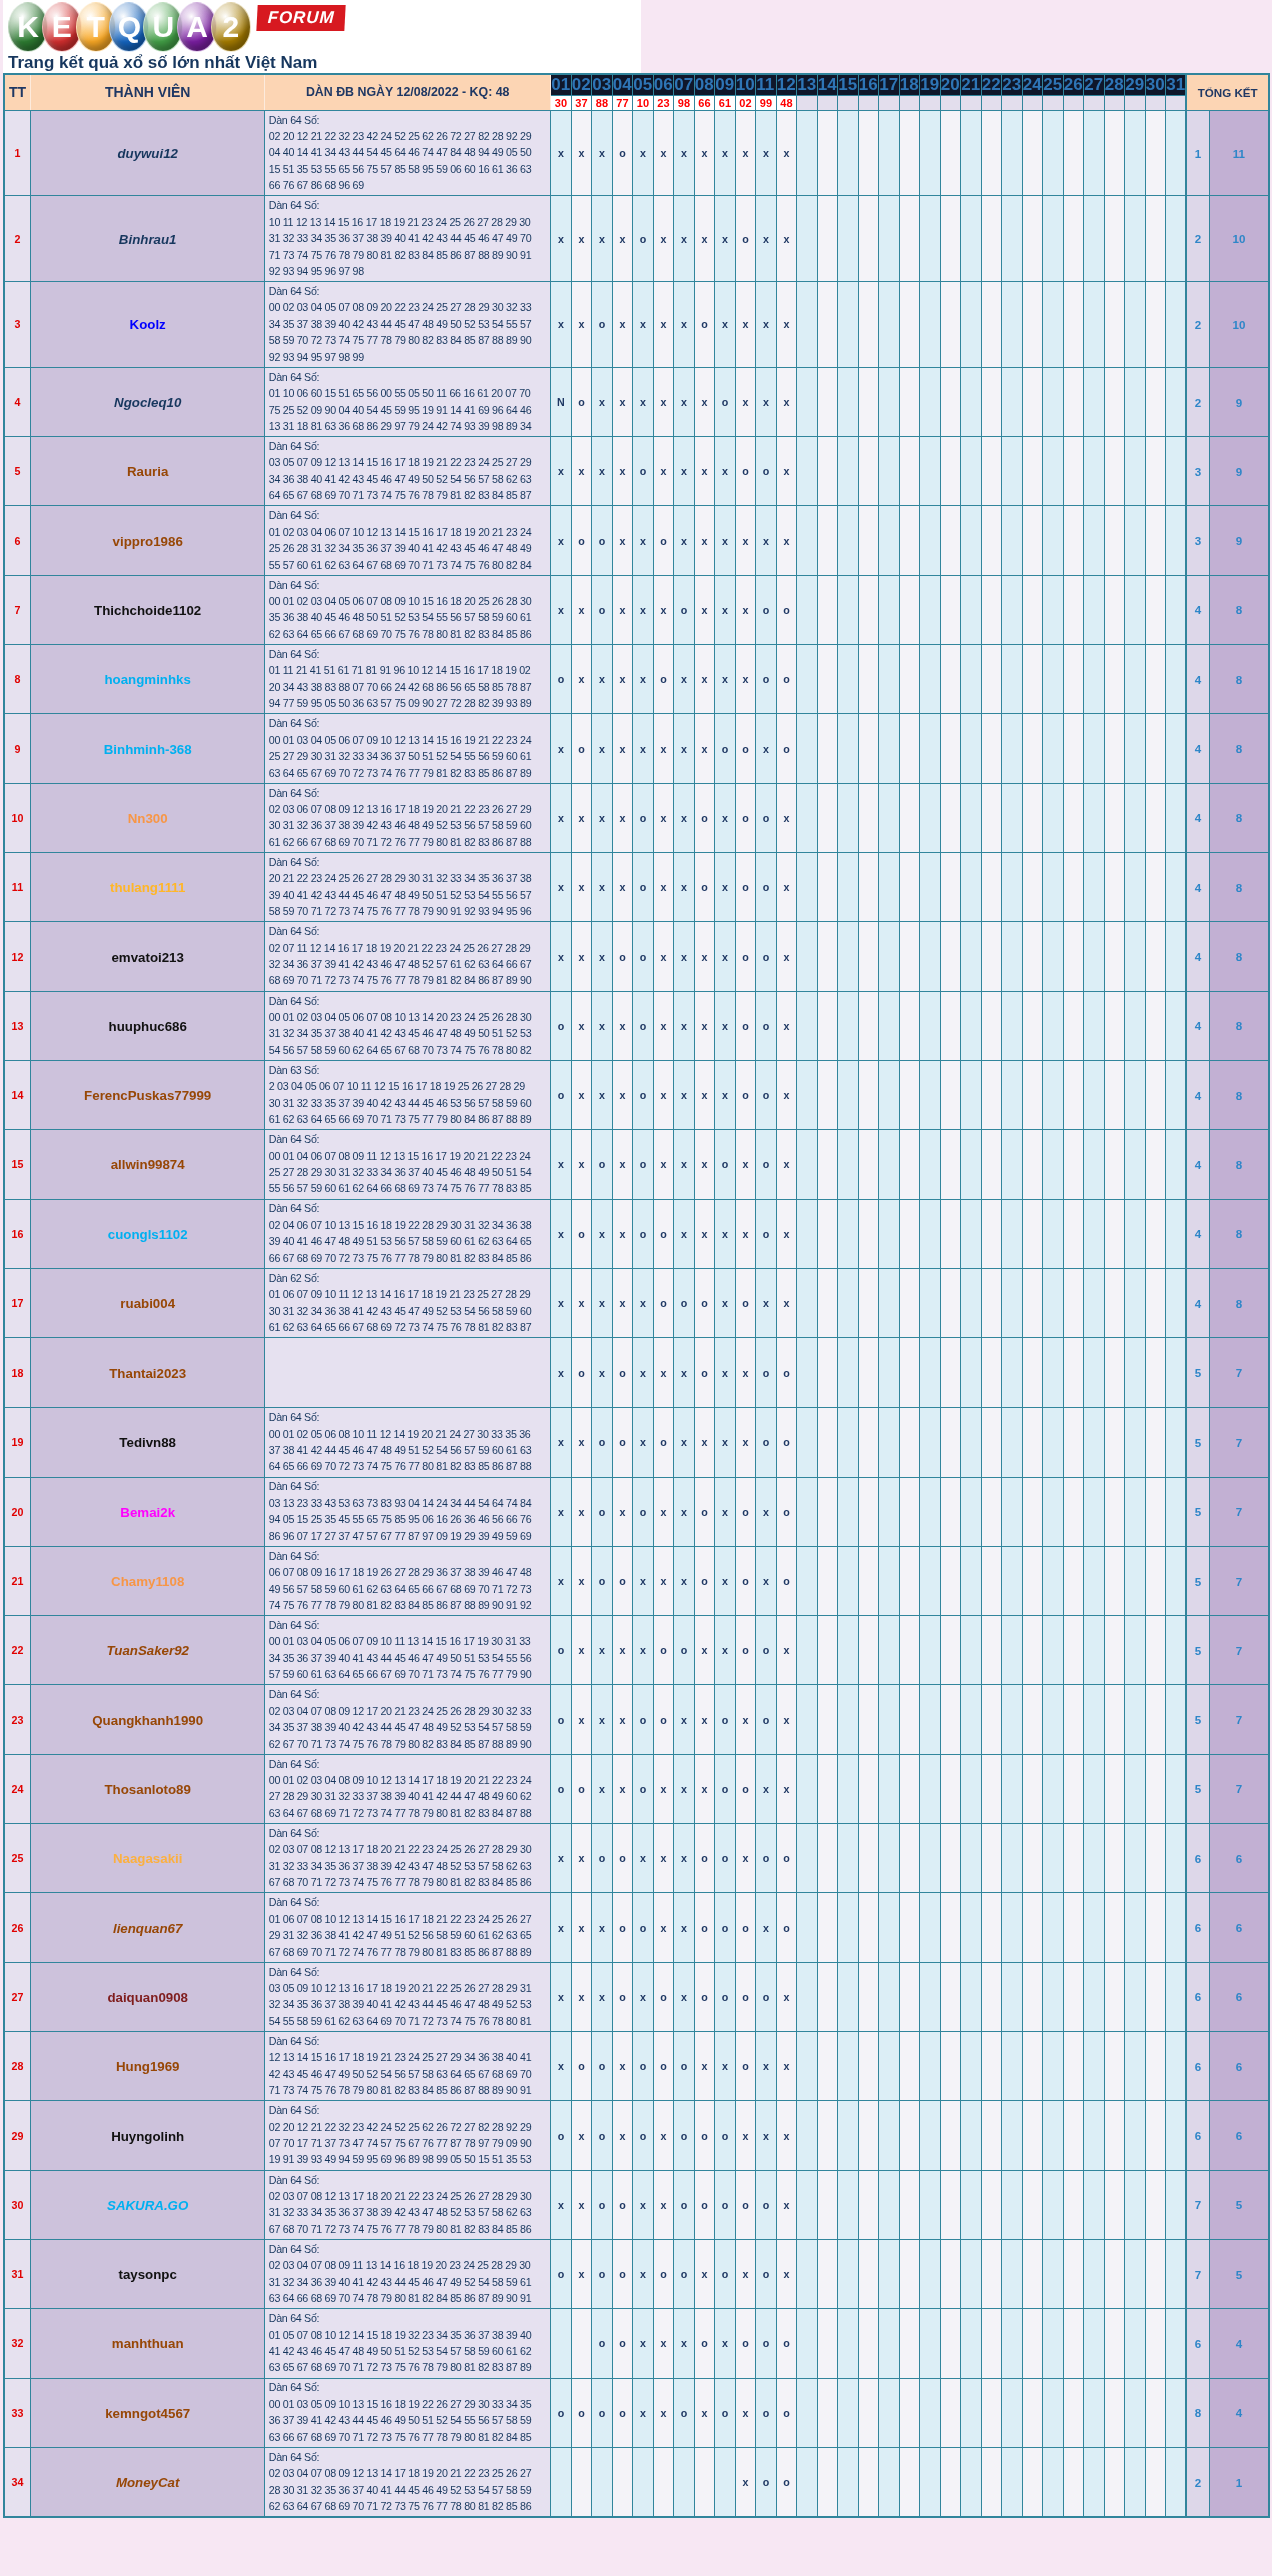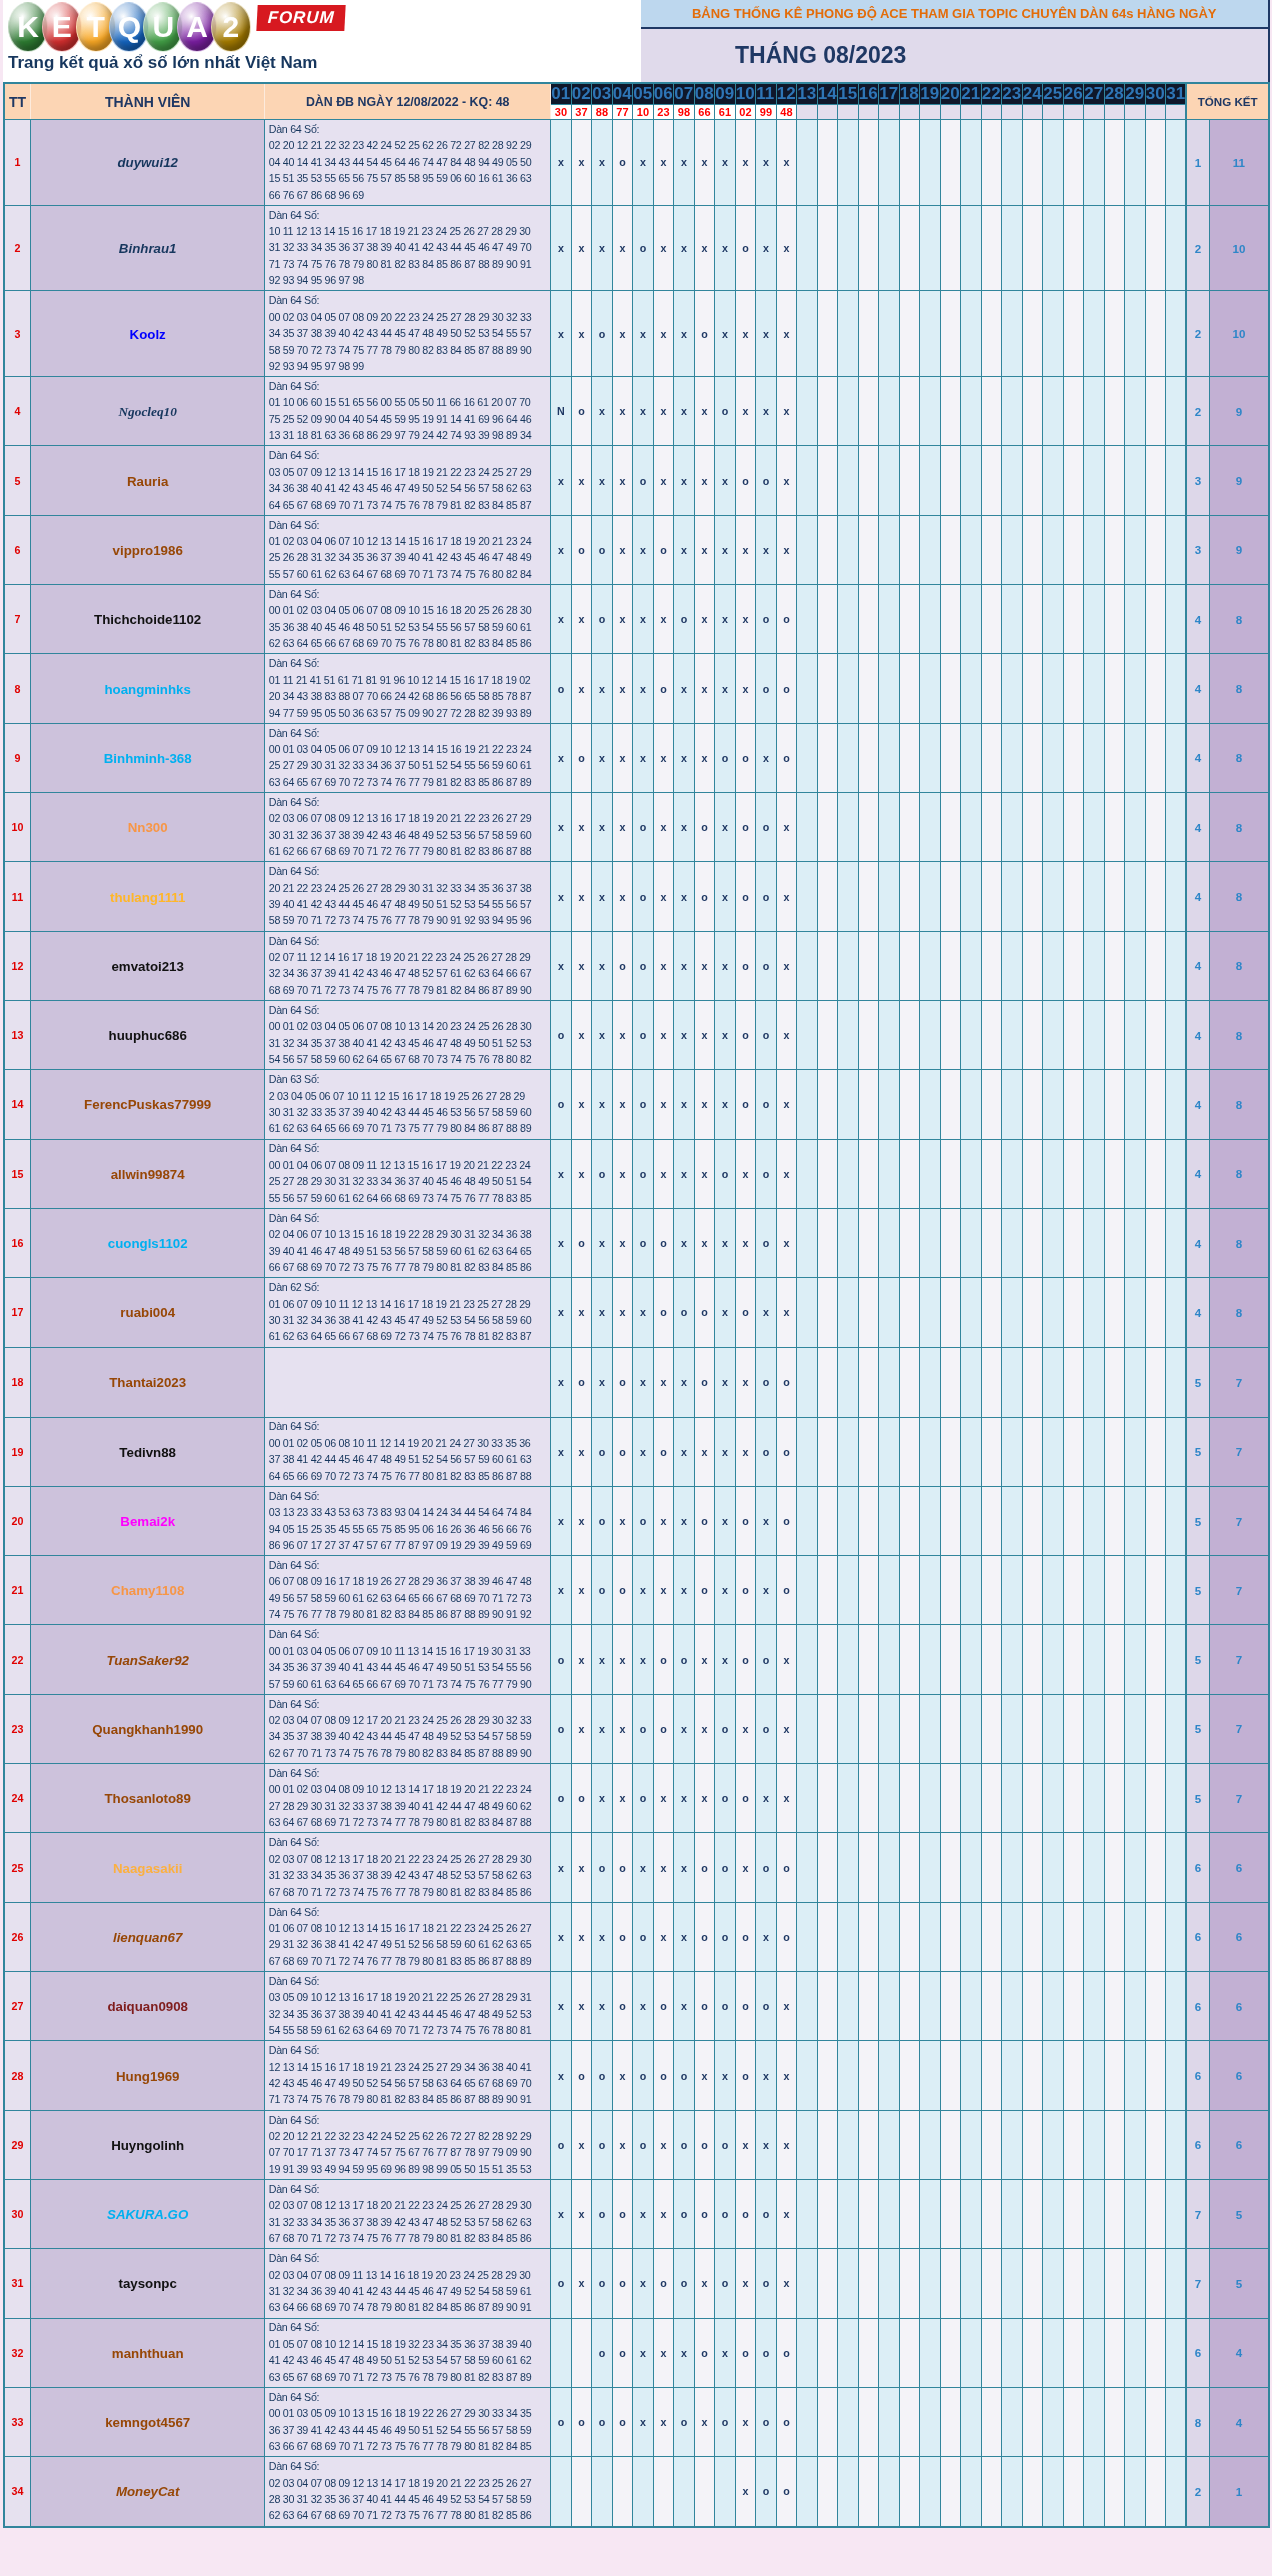--- a/index.html
+++ b/index.html
@@ -59,24 +59,20 @@
 <div class="page">
 
   <div class="top">
     <div class="logo-block">
       <div class="logo-line">
         <span id="logo-word"><span class="logo-letter" style="background: radial-gradient(circle at 35% 28%, rgba(255, 255, 255, 0.55), rgb(46, 125, 50) 60%);">K</span><span class="logo-letter" style="background: radial-gradient(circle at 35% 28%, rgba(255, 255, 255, 0.55), rgb(211, 47, 47) 60%);">E</span><span class="logo-letter" style="background: radial-gradient(circle at 35% 28%, rgba(255, 255, 255, 0.55), rgb(249, 168, 37) 60%);">T</span><span class="logo-letter" style="background: radial-gradient(circle at 35% 28%, rgba(255, 255, 255, 0.55), rgb(21, 101, 192) 60%);">Q</span><span class="logo-letter" style="background: radial-gradient(circle at 35% 28%, rgba(255, 255, 255, 0.55), rgb(67, 160, 71) 60%);">U</span><span class="logo-letter" style="background: radial-gradient(circle at 35% 28%, rgba(255, 255, 255, 0.55), rgb(123, 31, 162) 60%);">A</span><span class="logo-letter" style="background: radial-gradient(circle at 35% 28%, rgba(255, 255, 255, 0.55), rgb(166, 124, 0) 60%);">2</span></span>
         <span class="forum-badge">FORUM</span>
       </div>
       <div class="tagline">Trang kết quả xổ số lớn nhất Việt Nam</div>
     </div>
-    <div class="banner">
-      <div class="banner-title">BẢNG THỐNG KÊ PHONG ĐỘ ACE THAM GIA TOPIC CHUYÊN DÀN 64s HÀNG NGÀY</div>
-      <div class="banner-month">THÁNG 08/2023</div>
-    </div>
   </div>
 
   <table>
     <colgroup>
       <col style="width:27px">
         <col style="width:234px">
         <col style="width:286px">
       <col span="31" style="width:20.5px">
       <col style="width:23px">
         <col style="width:60px">
@@ -282,21 +278,21 @@
           <td class="mark-cell col-odd"></td>
           <td class="mark-cell col-even"></td>
           <td class="mark-cell col-odd"></td>
           <td class="mark-cell col-even"></td>
           <td class="mark-cell col-odd"></td>
           <td class="sum1">2</td>
           <td class="sum2">10</td>
         </tr>
         <tr>
           <td class="tt-cell">4</td>
-          <td class="member-cell"><span class="member-name" style="color: rgb(23, 55, 94); font-style: italic; font-family: Liberation Serif, serif;">Ngocleq10</span></td>
+          <td class="member-cell"><span class="member-name" style="color: rgb(23, 55, 94); font-style: italic;">Ngocleq10</span></td>
           <td class="dan-cell">
             <div>Dàn 64 Số:</div>
             <div>01 10 06 60 15 51 65 56 00 55 05 50 11 66 16 61 20 07 70</div>
             <div>75 25 52 09 90 04 40 54 45 59 95 19 91 14 41 69 96 64 46</div>
             <div>13 31 18 81 63 36 68 86 29 97 79 24 42 74 93 39 98 89 34</div>
           </td>
           <td class="mark-cell col-odd">N</td>
           <td class="mark-cell col-even">o</td>
           <td class="mark-cell col-odd">x</td>
           <td class="mark-cell col-even">x</td>

